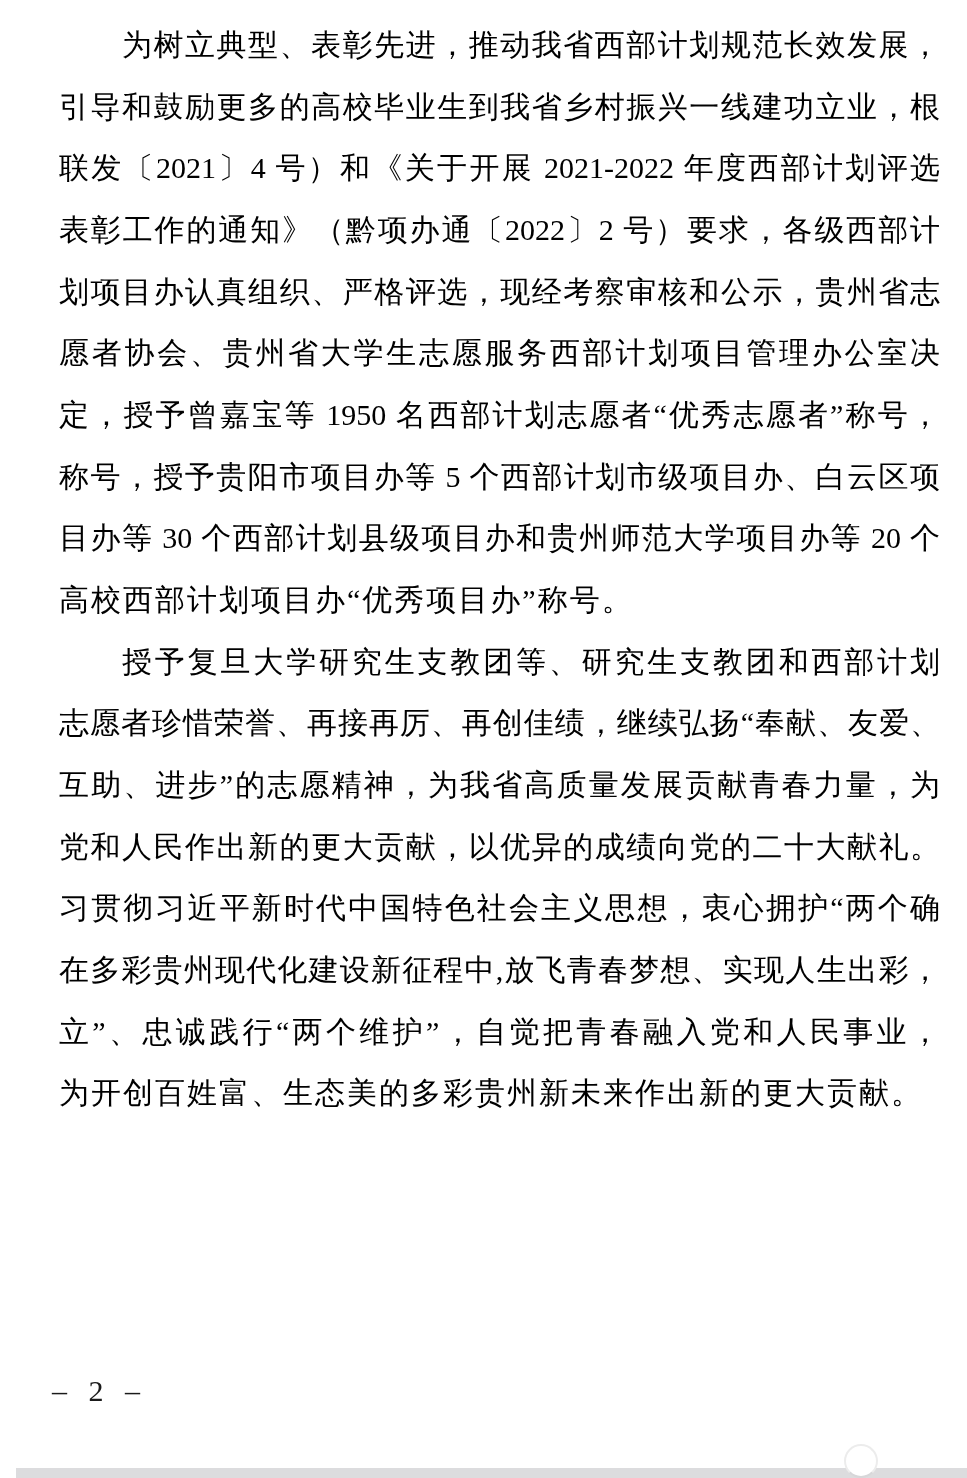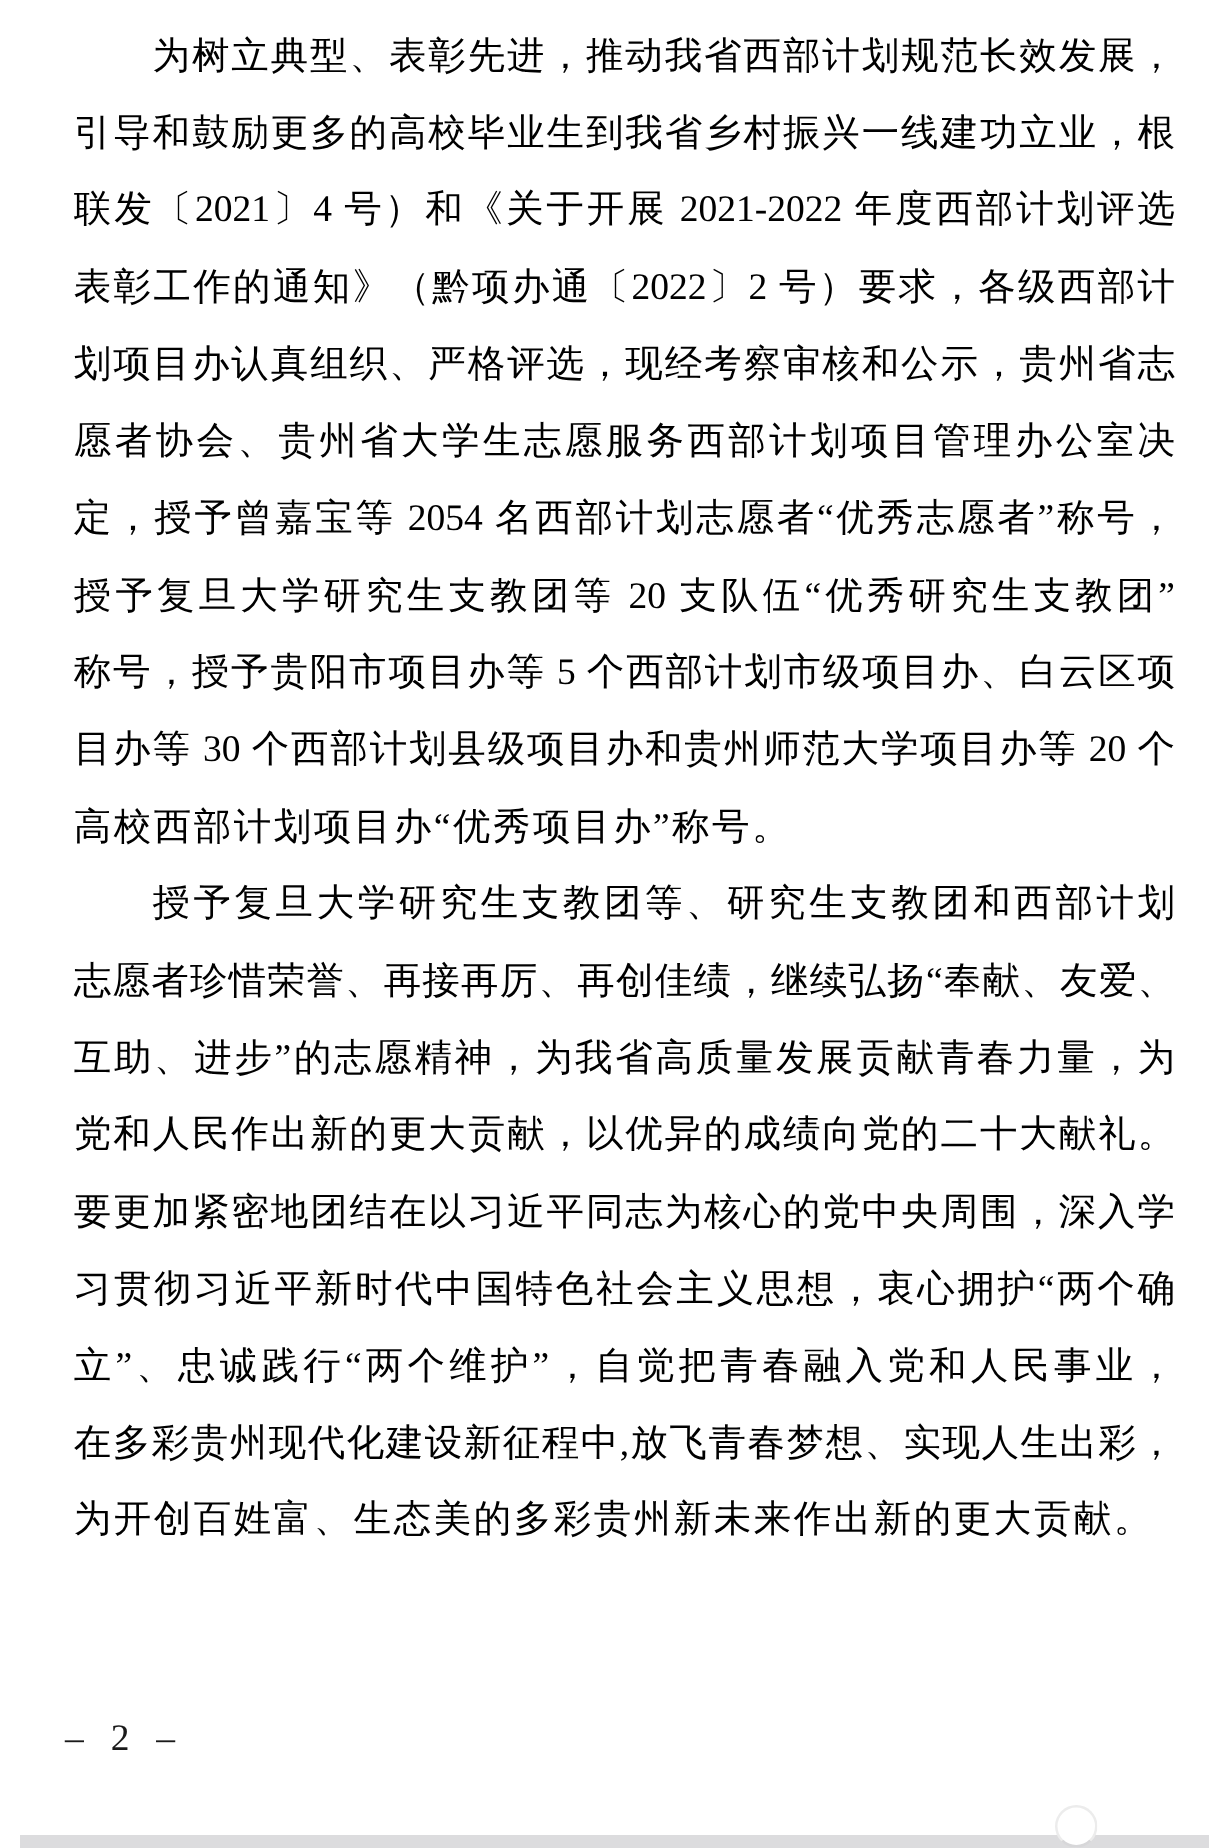--- a/index.html
+++ b/index.html
@@ -68,33 +68,31 @@
 
 <div class="page" style="background: rgb(255, 255, 255);">
 
   <div class="text-block" id="text-block" style="color: rgb(0, 0, 0);">
       <div class="line indent">为树立典型、表彰先进，推动我省西部计划规范长效发展，</div>
       <div class="line">引导和鼓励更多的高校毕业生到我省乡村振兴一线建功立业，根</div>
       <div class="line">联发〔2021〕4 号）和《关于开展 2021-2022 年度西部计划评选</div>
       <div class="line">表彰工作的通知》（黔项办通〔2022〕2 号）要求，各级西部计</div>
       <div class="line">划项目办认真组织、严格评选，现经考察审核和公示，贵州省志</div>
       <div class="line">愿者协会、贵州省大学生志愿服务西部计划项目管理办公室决</div>
-      <div class="line">定，授予曾嘉宝等 2054 名西部计划志愿者“优秀志愿者”称号，</div>
-      <div class="line">授予复旦大学研究生支教团等 20 支队伍“优秀研究生支教团”</div>
+      <div class="line">定，授予曾嘉宝等 1950 名西部计划志愿者“优秀志愿者”称号，</div>
       <div class="line">称号，授予贵阳市项目办等 5 个西部计划市级项目办、白云区项</div>
       <div class="line">目办等 30 个西部计划县级项目办和贵州师范大学项目办等 20 个</div>
       <div class="line para-last">高校西部计划项目办“优秀项目办”称号。</div>
       <div class="line indent">授予复旦大学研究生支教团等、研究生支教团和西部计划</div>
       <div class="line">志愿者珍惜荣誉、再接再厉、再创佳绩，继续弘扬“奉献、友爱、</div>
       <div class="line">互助、进步”的志愿精神，为我省高质量发展贡献青春力量，为</div>
       <div class="line">党和人民作出新的更大贡献，以优异的成绩向党的二十大献礼。</div>
-      <div class="line">要更加紧密地团结在以习近平同志为核心的党中央周围，深入学</div>
       <div class="line">习贯彻习近平新时代中国特色社会主义思想，衷心拥护“两个确</div>
+      <div class="line">在多彩贵州现代化建设新征程中,放飞青春梦想、实现人生出彩，</div>
       <div class="line">立”、忠诚践行“两个维护”，自觉把青春融入党和人民事业，</div>
-      <div class="line">在多彩贵州现代化建设新征程中,放飞青春梦想、实现人生出彩，</div>
       <div class="line para-last">为开创百姓富、生态美的多彩贵州新未来作出新的更大贡献。</div>
     </div>
 
   <div class="page-number">– 2 –</div>
 
   <div class="bottom-bar" style="background: rgb(220, 220, 222);"></div>
 
   <div class="handle-button"></div>
 
 </div>

